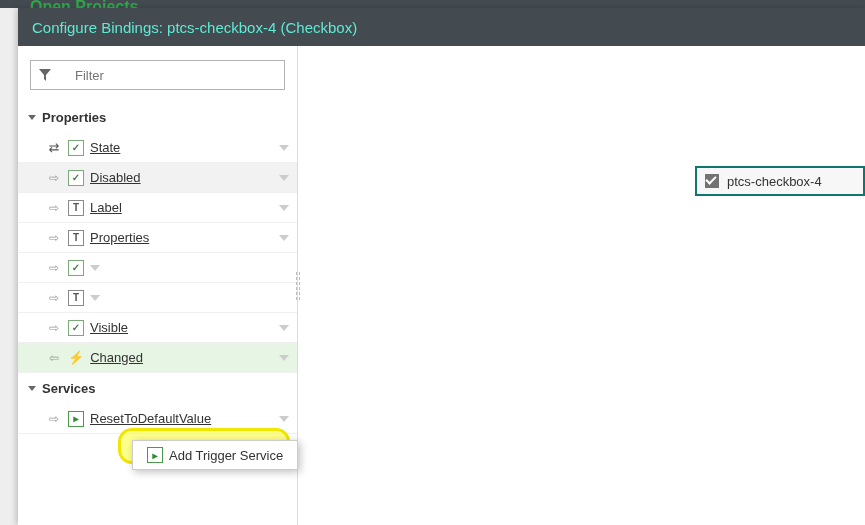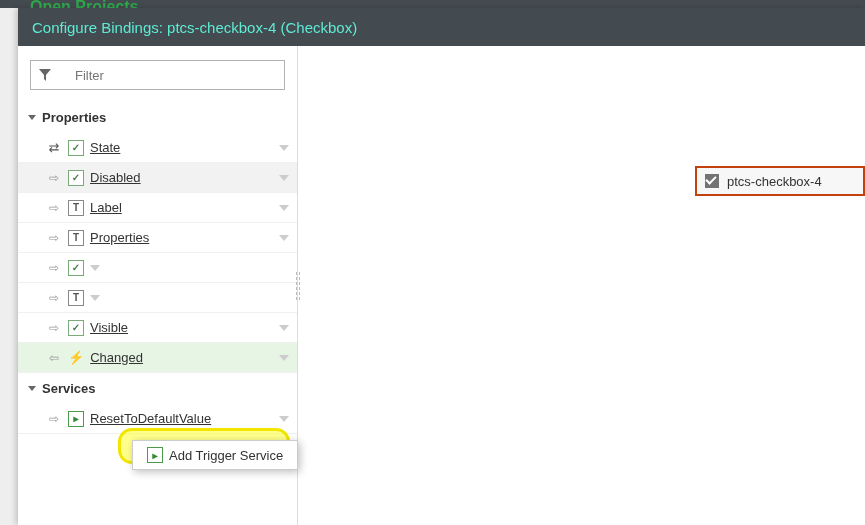--- a/index.html
+++ b/index.html
@@ -196,21 +196,21 @@
     padding: 14px 14px;
     position: relative;
   }
   .right h3 { font-size: 15px; font-weight: bold; margin-bottom: 10px; }
   .node-box {
     position: absolute;
     right: 0;
     top: 120px;
     width: 170px;
     height: 30px;
-    border: 2px solid #c2410c;
+    border: 2px solid #0f766e;
     background: #f7f7f7;
     display: flex;
     align-items: center;
     gap: 8px;
     padding: 0 8px;
     font-size: 13px;
   }
   .resizer-dots {
     position: absolute;
     right: -4px;

